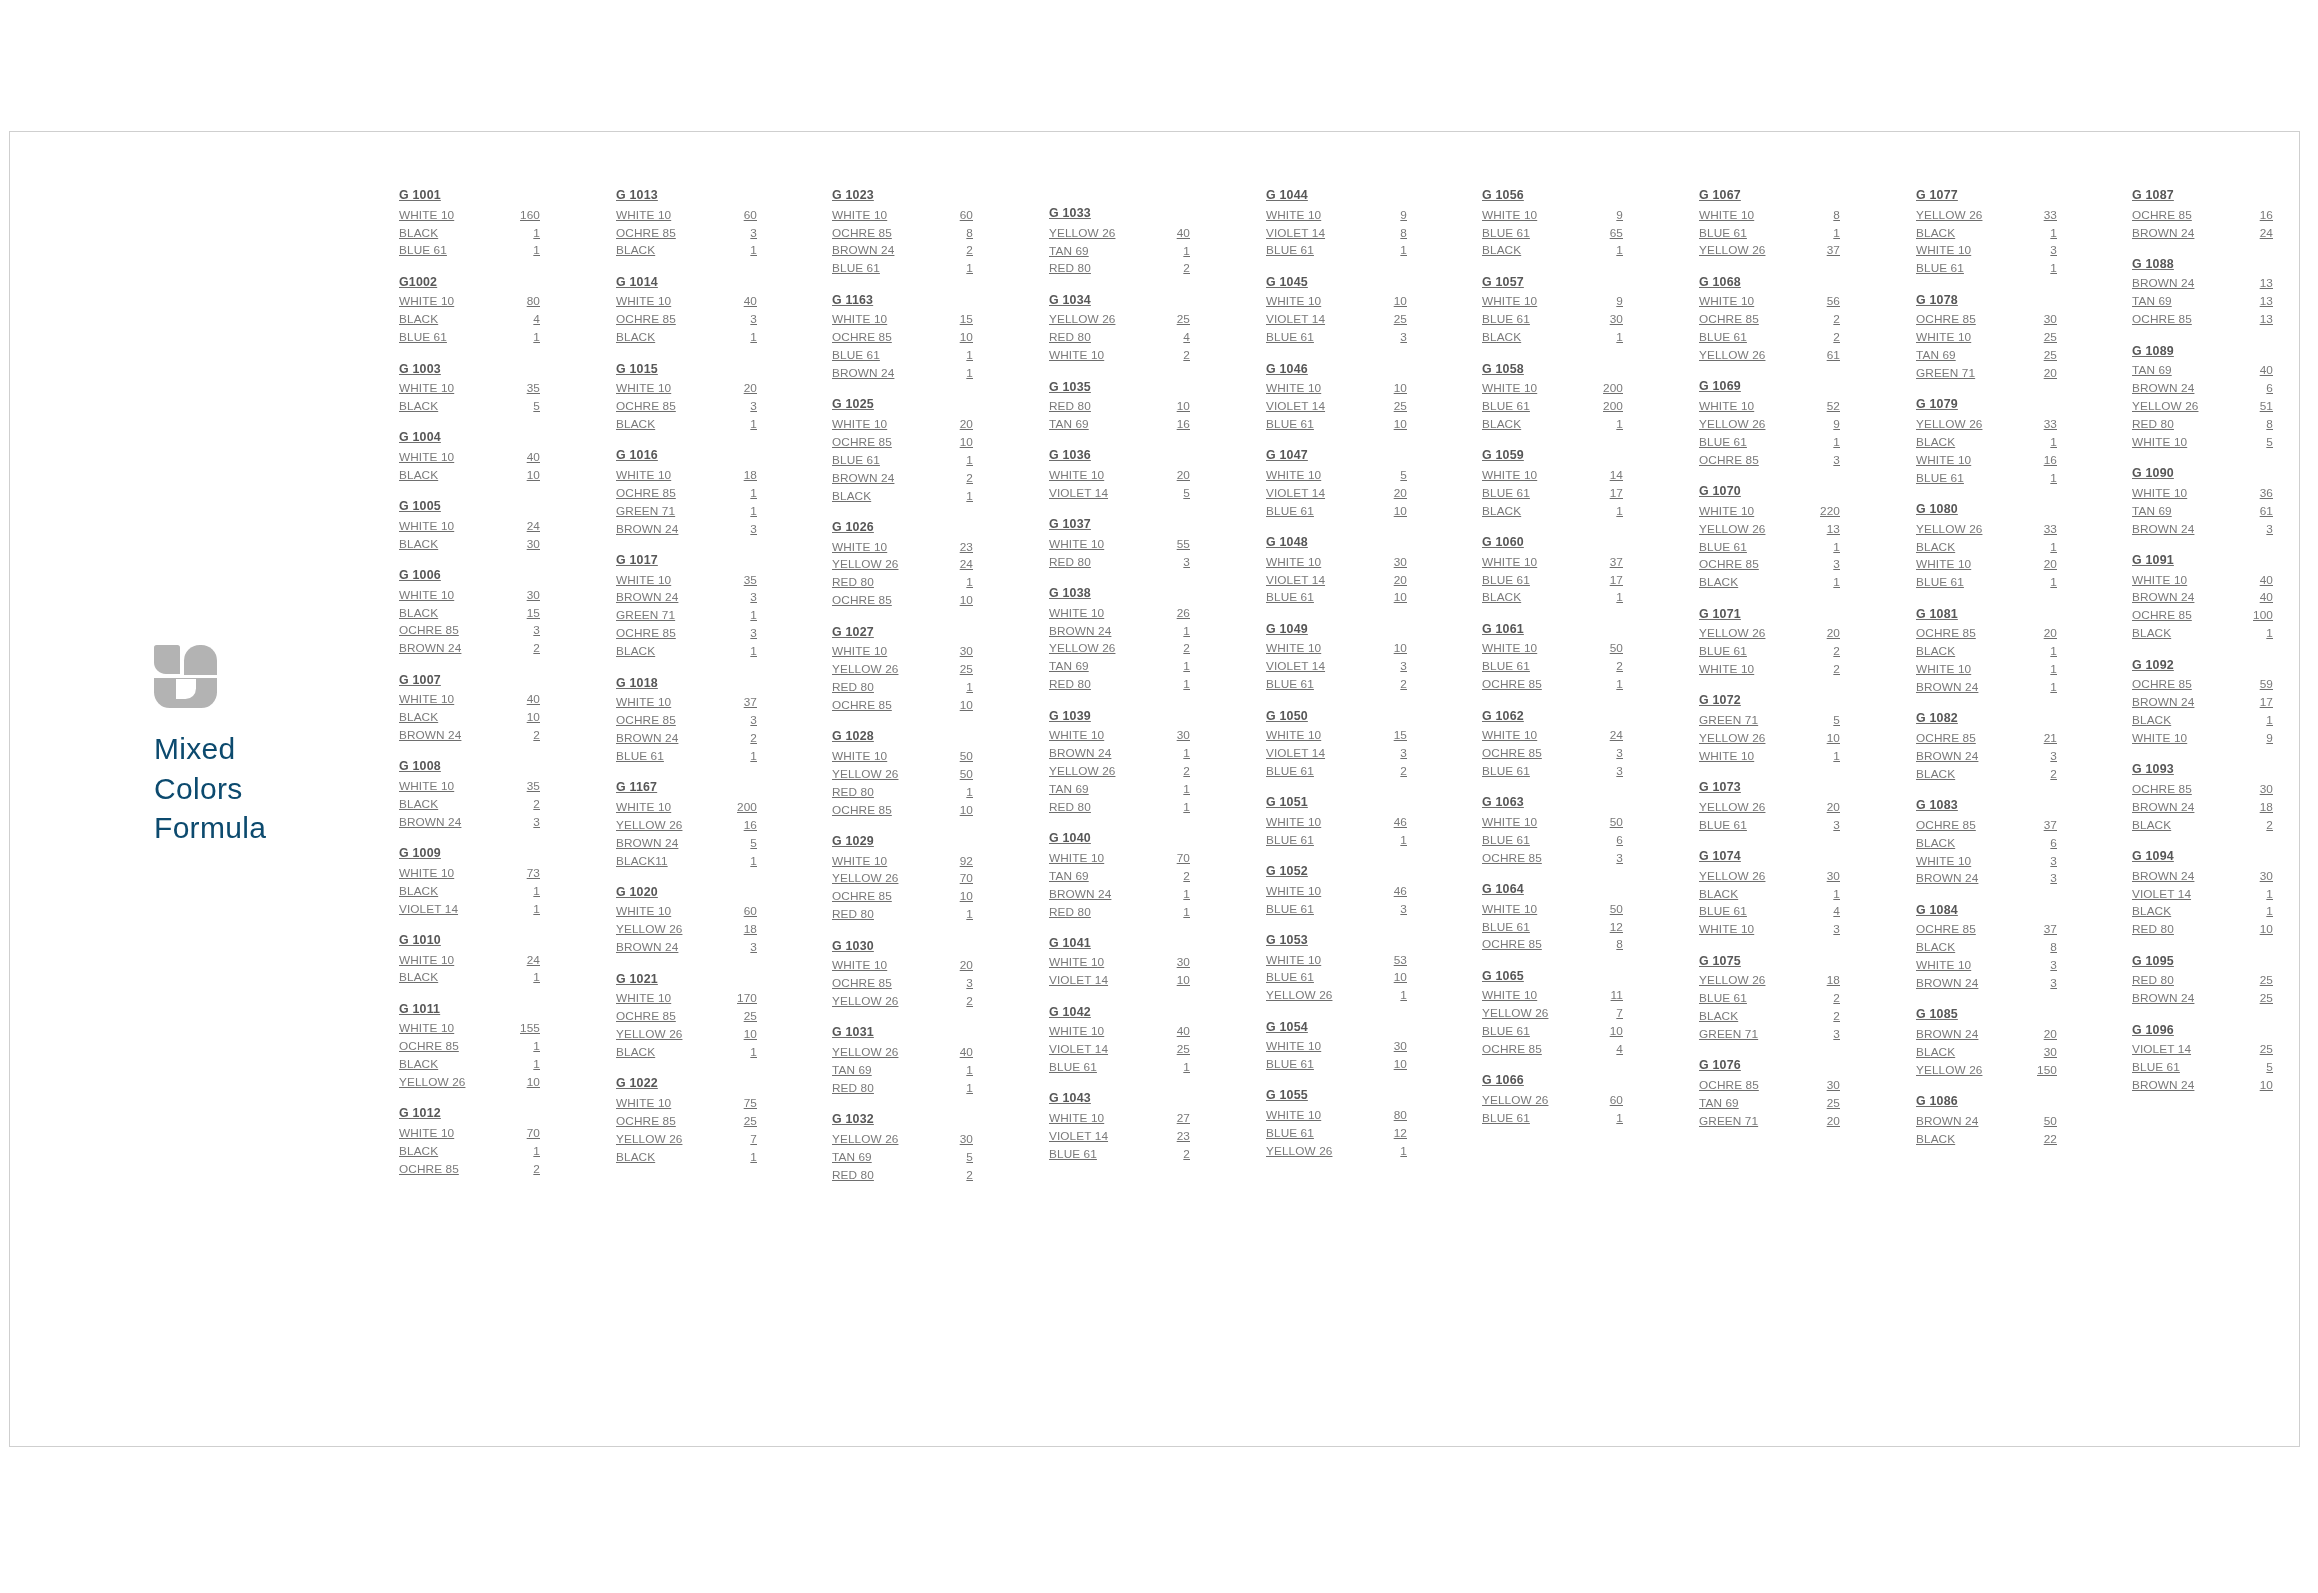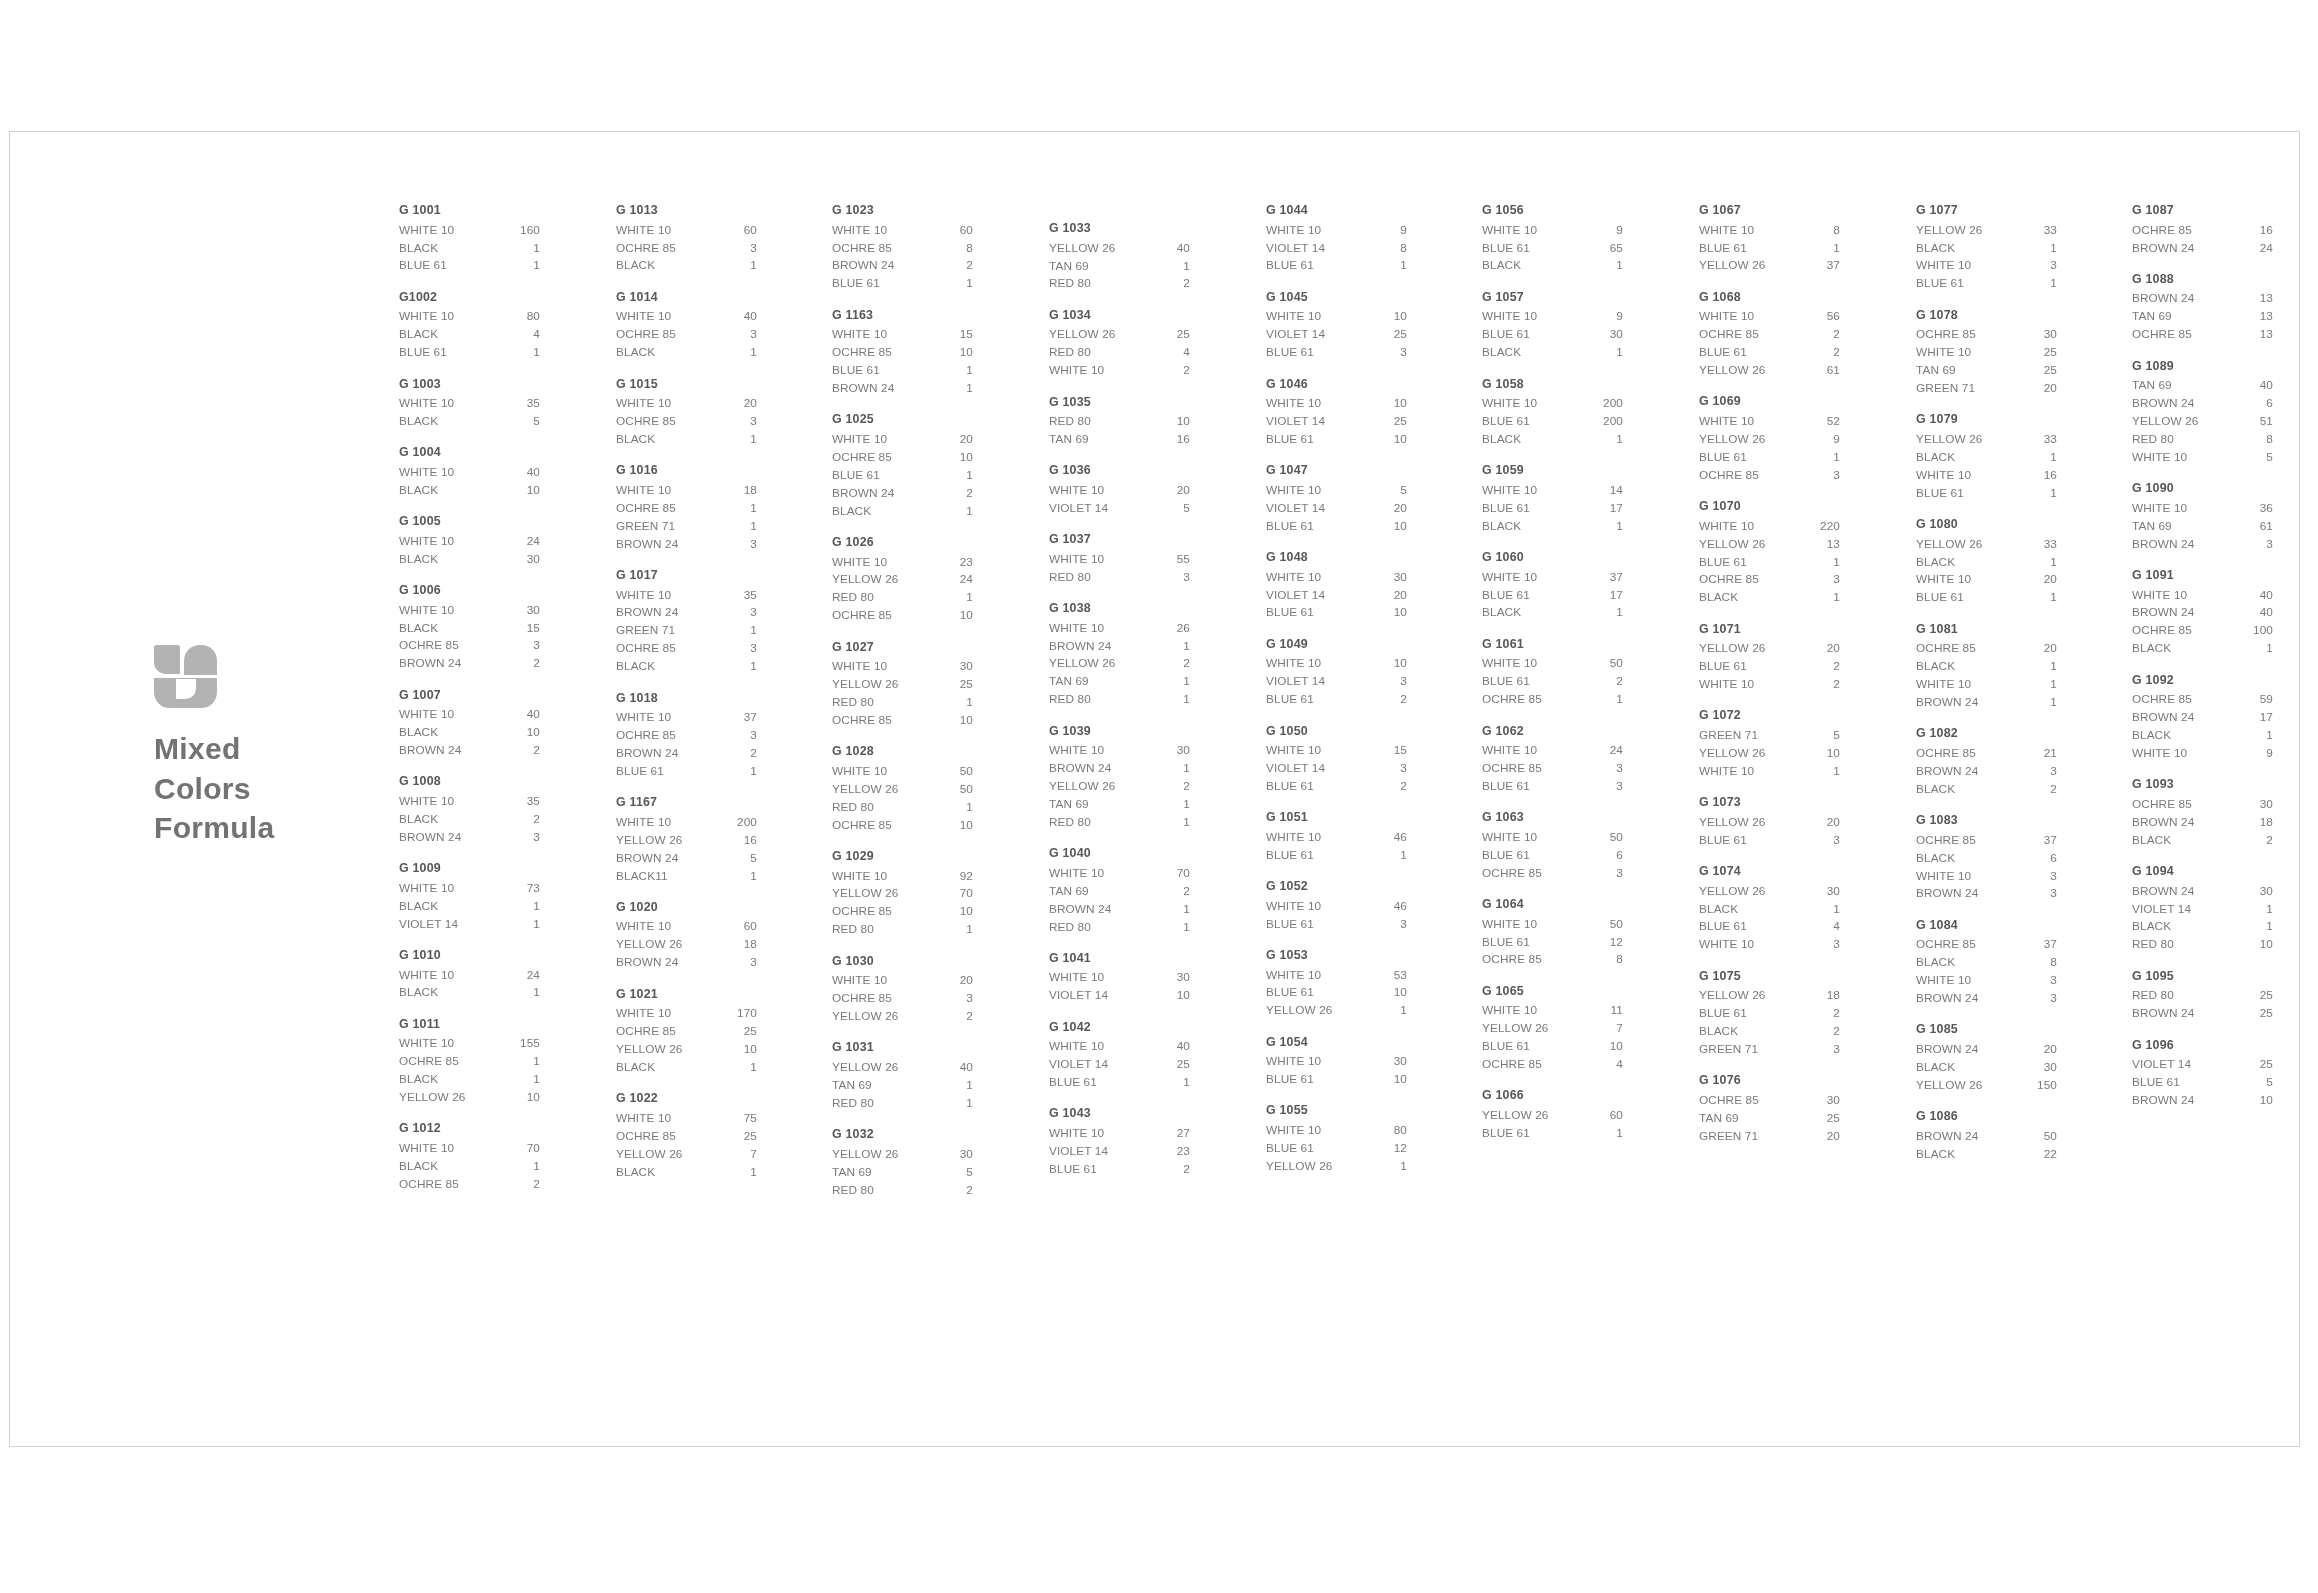--- a/index.html
+++ b/index.html
@@ -67,34 +67,35 @@
     position: absolute;
     left: 22px; top: 34px;
     width: 19.6px; height: 19.6px;
     background: #ffffff;
     border-radius: 0 0 10.5px 0;
   }
   .brand-title {
     margin-top: 21px;
     font-size: 30px;
     line-height: 1.32;
-    color: #737373;
-    font-weight: 700;
+    color: #0c4a6e;
+    font-weight: 400;
     letter-spacing: 0.3px;
   }
   .columns {
     position: absolute;
     left: 399px;
     top: 187px;
     width: 1866px;
   }
   .col {
     position: absolute;
-    top: 16px;
+    top: 1px;
     width: 141px;
+    text-decoration: underline;
   }
   .group {
     margin-bottom: 14.4px;
   }
   .g-head {
     font-size: 12.4px;
     font-weight: bold;
     color: #575757;
     letter-spacing: 0.2px;
     margin-bottom: 4.6px;

